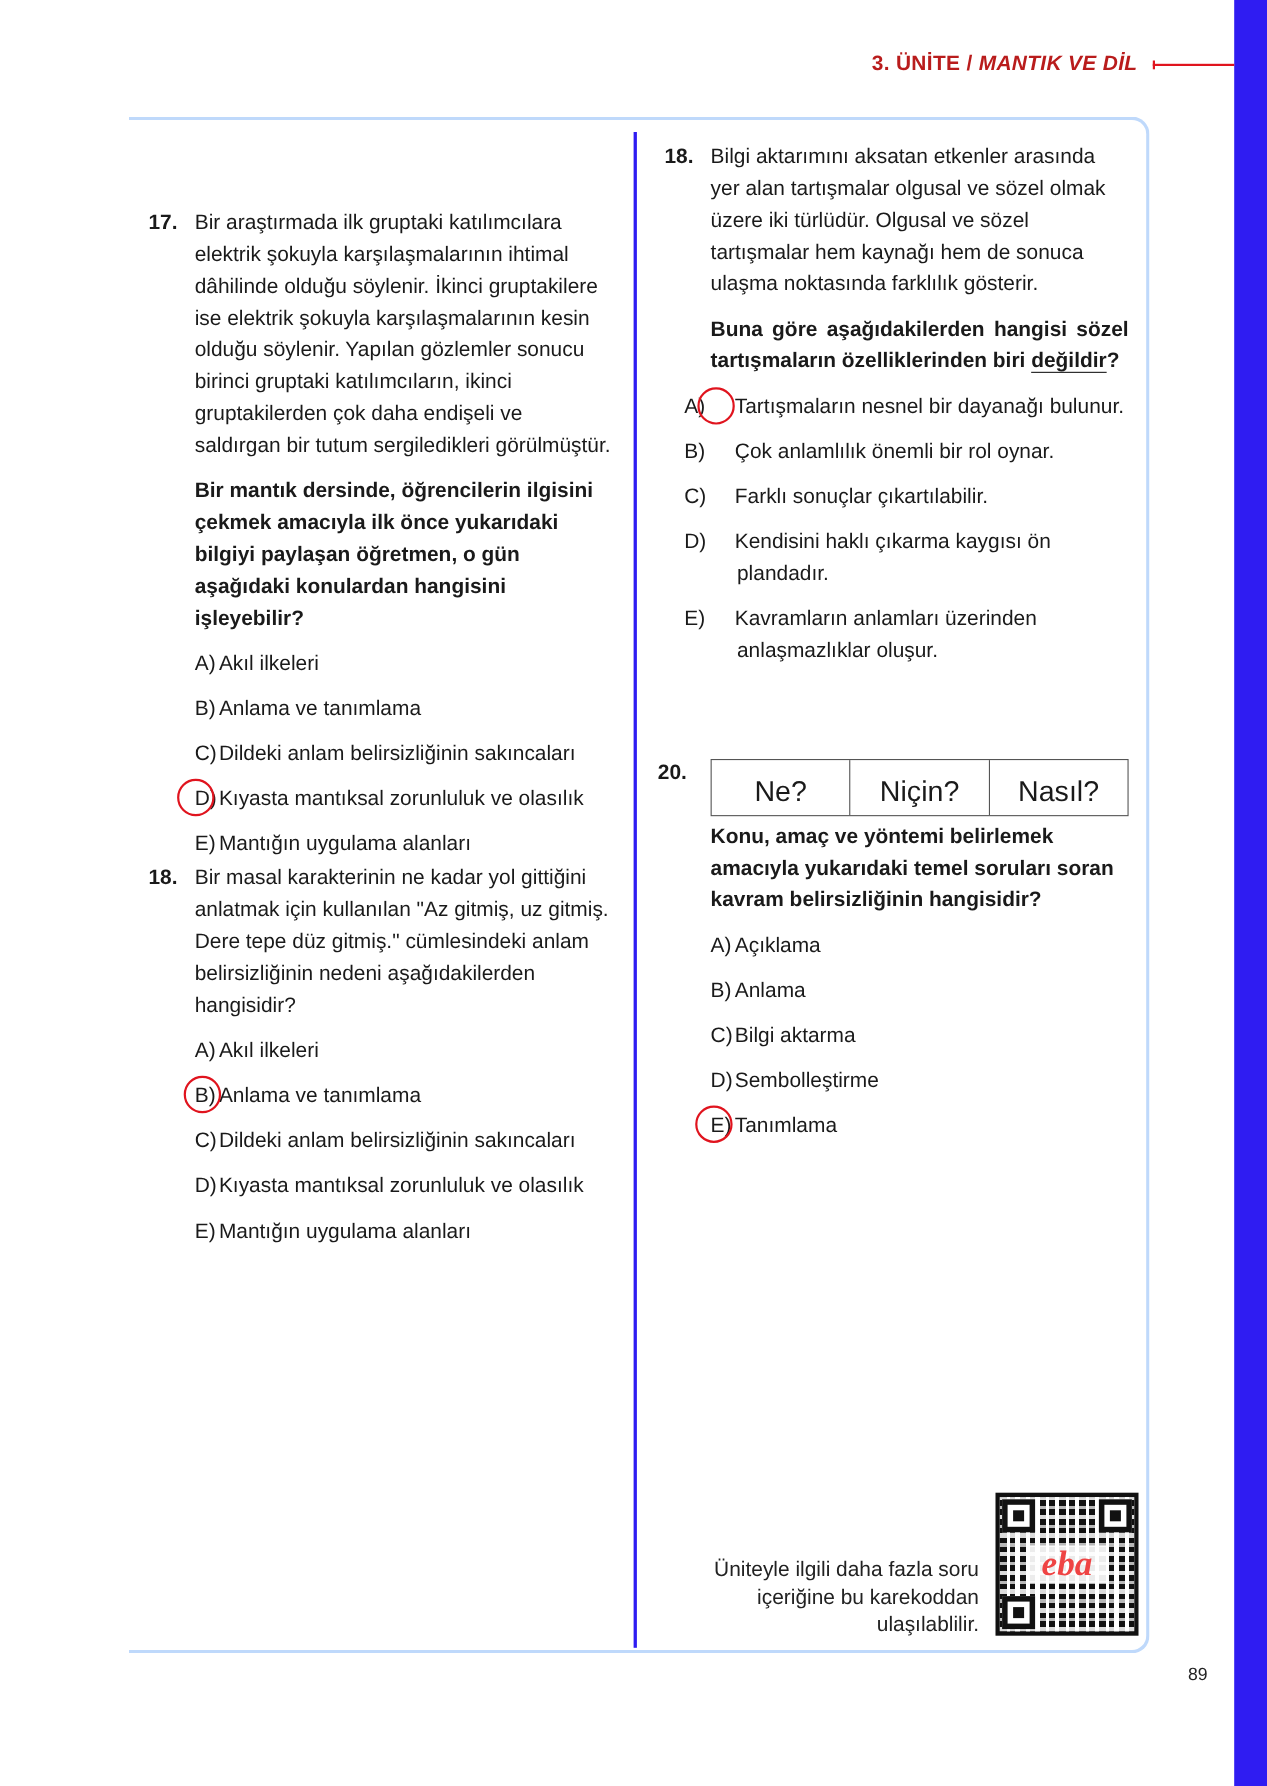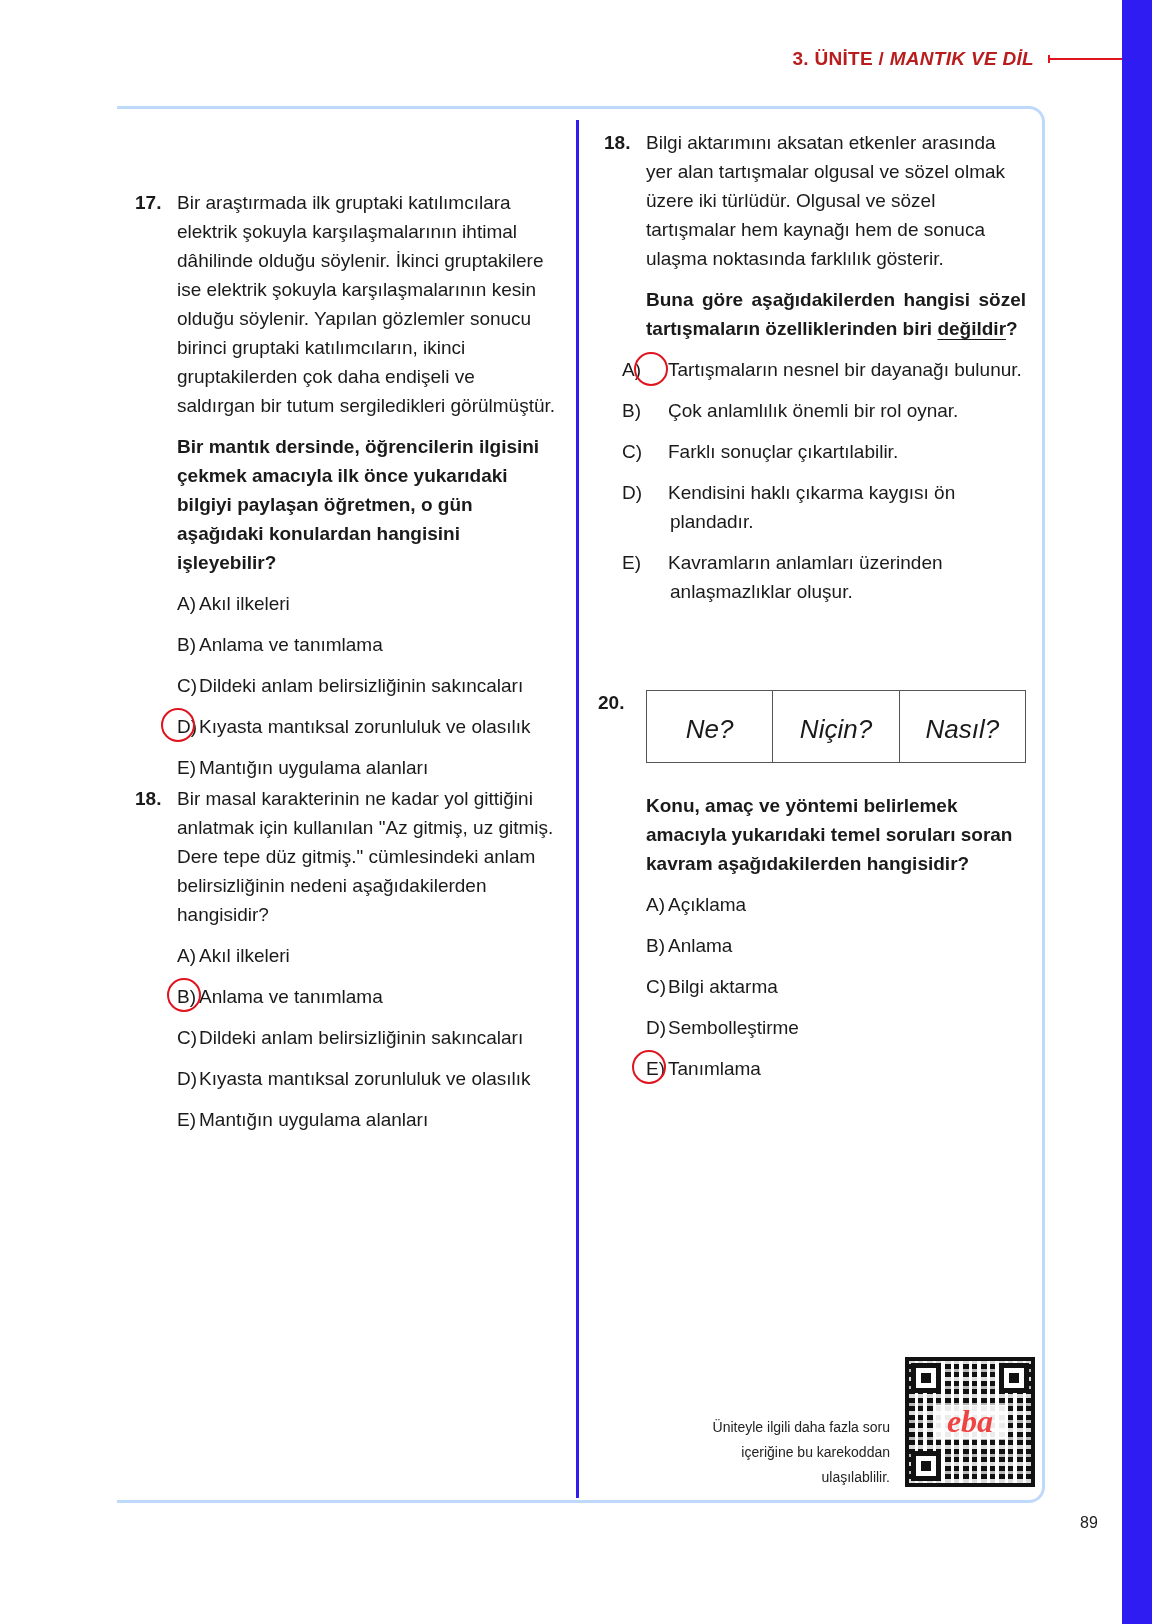--- a/index.html
+++ b/index.html
@@ -27,25 +27,25 @@
     .circle { position: absolute; width: 34px; height: 34px; border: 2px solid #e0141e; border-radius: 50%; left: -16px; top: -4px; }
 
     #q17 { left: 177px; top: 144px; width: 380px; margin-top: 44px; }
     #q18 { left: 177px; top: 784px; width: 380px; }
     #q19 { left: 646px; top: 128px; width: 380px; }
     #q20 { left: 646px; top: 690px; width: 380px; }
 
     .just { text-align: justify; }
     .u { text-decoration: underline; text-underline-offset: 4px; }
 
-    .qtable { display: flex; width: 380px; height: 73px; border: 1.5px solid #555; margin-bottom: 28px; margin-top: 0; font-style: italic; }
+    .qtable { display: flex; width: 380px; height: 52px; border: 1.5px solid #555; margin-bottom: 4px; margin-top: 0; }
     .qtable div { flex: 1; display: flex; align-items: center; justify-content: center; font-size: 26px; font-weight: 500; border-right: 1.5px solid #555; padding-top: 6px; }
     .qtable div:last-child { border-right: none; }
 
-    .qr-note { position: absolute; right: 262px; top: 1415px; text-align: right; font-size: 14px; line-height: 25px; font-weight: 300; color: #222; }
+    .qr-note { position: absolute; right: 262px; top: 1415px; text-align: right; font-size: 19px; line-height: 25px; font-weight: 300; color: #222; }
     .qr { position: absolute; left: 905px; top: 1357px; width: 130px; height: 130px; background: #111; padding: 4px; }
     .qr-inner { width: 100%; height: 100%;
       background:
         repeating-linear-gradient(90deg, #111 0 6px, #fff 6px 9px, #111 9px 14px, #fff 14px 18px),
         #fff;
       position: relative; }
     .qr-inner::before { content: ""; position: absolute; inset: 0;
       background: repeating-linear-gradient(0deg, rgba(255,255,255,0.85) 0 4px, transparent 4px 9px, rgba(255,255,255,0.7) 9px 12px, transparent 12px 17px); }
     .finder { position: absolute; width: 30px; height: 30px; border: 5px solid #111; background: #fff; }
     .finder::after { content: ""; position: absolute; left: 5px; top: 5px; width: 10px; height: 10px; background: #111; }
@@ -100,21 +100,21 @@
   <div class="opt" style="margin-top:10px;padding-left:24px;text-indent:-24px"><span class="lbl">E)</span><span>Kavramların anlamları üzerinden anlaşmazlıklar oluşur.</span></div>
 </div>
 
 <div class="q" id="q20">
   <span class="num" style="left:-48px;top:-2px">20.</span>
   <div class="qtable">
     <div>Ne?</div>
     <div>Niçin?</div>
     <div>Nasıl?</div>
   </div>
-  <p class="stem">Konu, amaç ve yöntemi belirlemek amacıyla yukarıdaki temel soruları soran kavram aşağıdakilerden hangisidir?</p>
+  <p class="stem">Konu, amaç ve yöntemi belirlemek amacıyla yukarıdaki temel soruları soran kavram belirsizliğinin hangisidir?</p>
   <div class="opt"><span class="lbl">A)</span><span>Açıklama</span></div>
   <div class="opt" style="margin-top:10px"><span class="lbl">B)</span><span>Anlama</span></div>
   <div class="opt" style=""><span class="lbl">C)</span><span>Bilgi aktarma</span></div>
   <div class="opt" style="margin-top:10px"><span class="lbl">D)</span><span>Sembolleştirme</span></div>
   <div class="opt" style="margin-top:10px"><span class="circle" style="left:-14px"></span><span class="lbl">E)</span><span>Tanımlama</span></div>
 </div>
 
 <div class="qr-note">
   <div>Üniteyle ilgili daha fazla soru</div>
   <div>içeriğine bu karekoddan</div>

